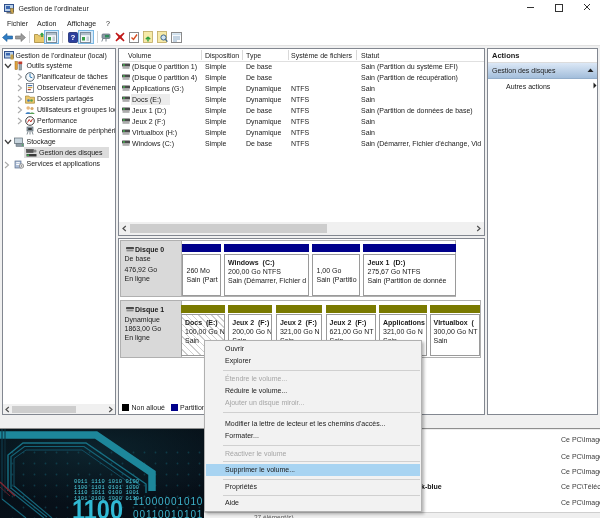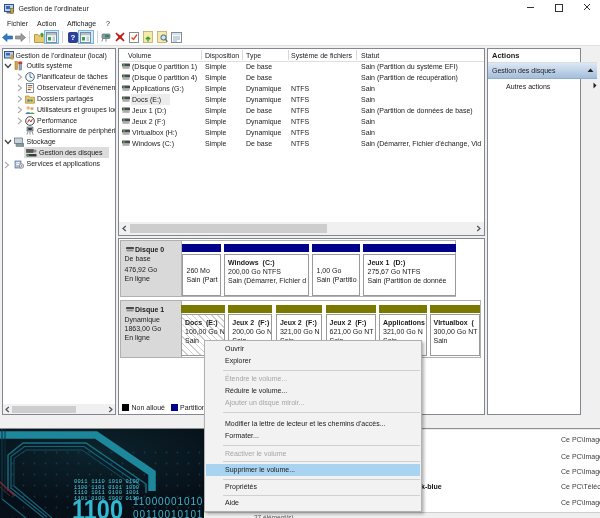--- a/index.html
+++ b/index.html
@@ -507,21 +507,21 @@
           </div>
         </div>
     </div>
 
     <div class="a" style="left:3px;top:165px;width:7px;height:7px;background:#000"></div>
     <div class="tx" style="left:12.5px;top:163px">Non alloué</div>
     <div class="a" style="left:52px;top:165px;width:7px;height:7px;background:#00008b"></div>
     <div class="tx" style="left:61px;top:163px">Partition principale</div>
   </div>
 
-  <div class="a" id="actions" style="left:487px;top:48px;width:94px;height:367px;background:#fff;border:1px solid #828790;box-sizing:border-box">
+  <div class="a" id="actions" style="left:487px;top:48px;width:111px;height:367px;background:#fff;border:1px solid #828790;box-sizing:border-box">
     <div class="tx b" style="left:4px;top:1px;font-size:7.5px">Actions</div>
     <div class="a" style="left:0;top:12.5px;width:109px;height:1px;background:#dcdcdc"></div>
     <div class="a" style="left:0;top:13.5px;width:109px;height:16px;background:linear-gradient(#dce8f6,#a3bedb);border-bottom:1px solid #93aecb;box-sizing:border-box">
       <div class="tx" style="left:4px;top:2.5px">Gestion des disques</div>
       <svg class="a" style="left:99px;top:5px" width="7" height="5" viewBox="0 0 7 5">
           <path d="M0.5,4 L3.5,0.5 L6.5,4 Z" fill="#222"></path>
         </svg>
     </div>
     <div class="tx" style="left:18px;top:31.5px">Autres actions</div>
     <svg class="a" style="left:104.5px;top:33px" width="4" height="7" viewBox="0 0 4 7">

